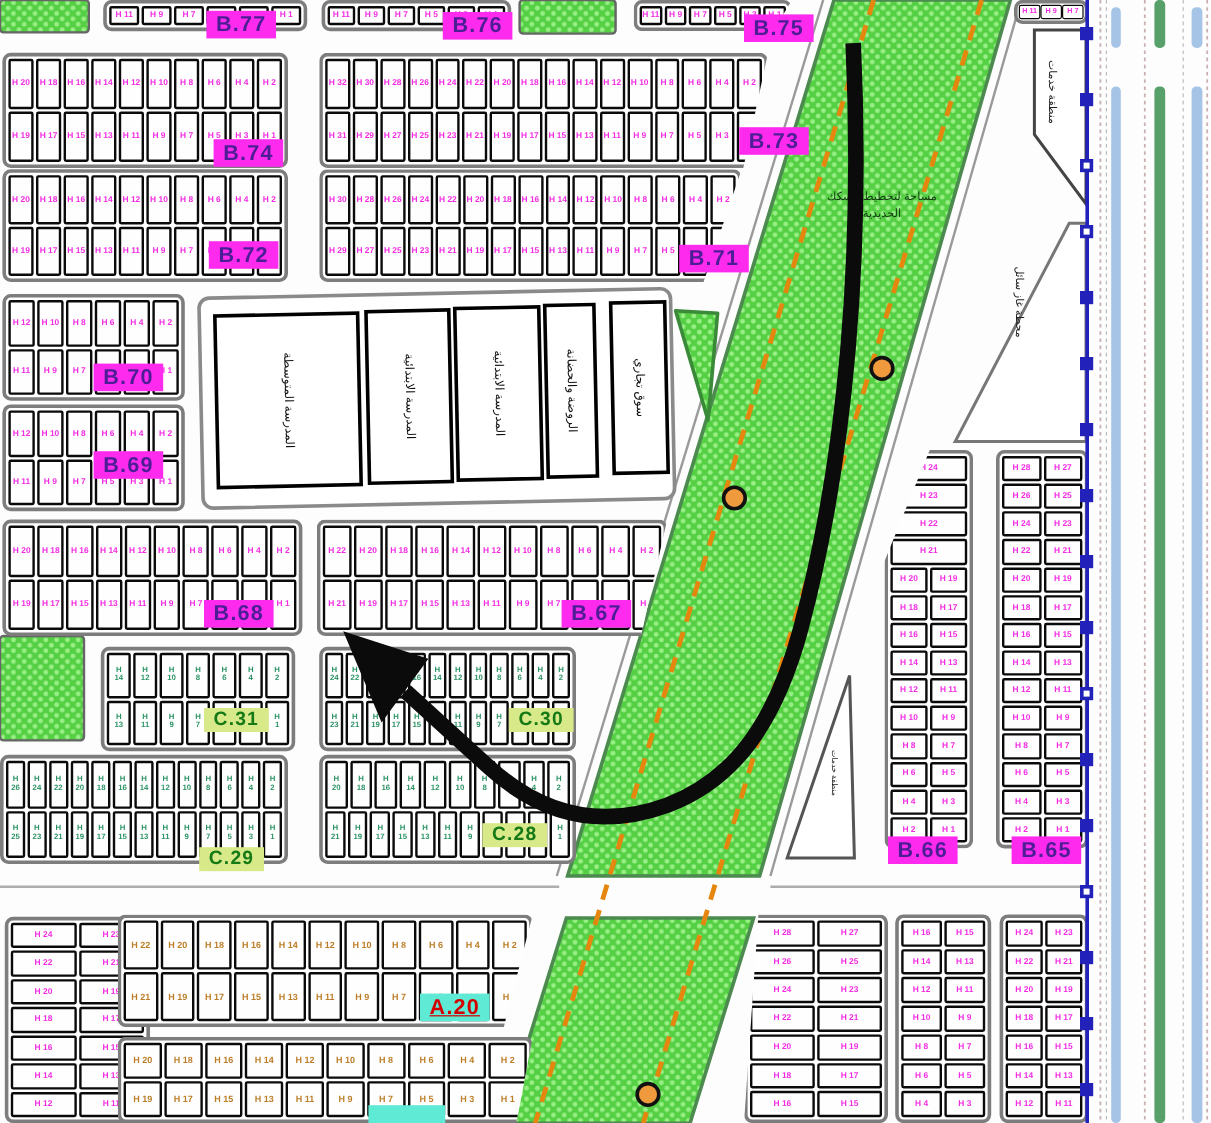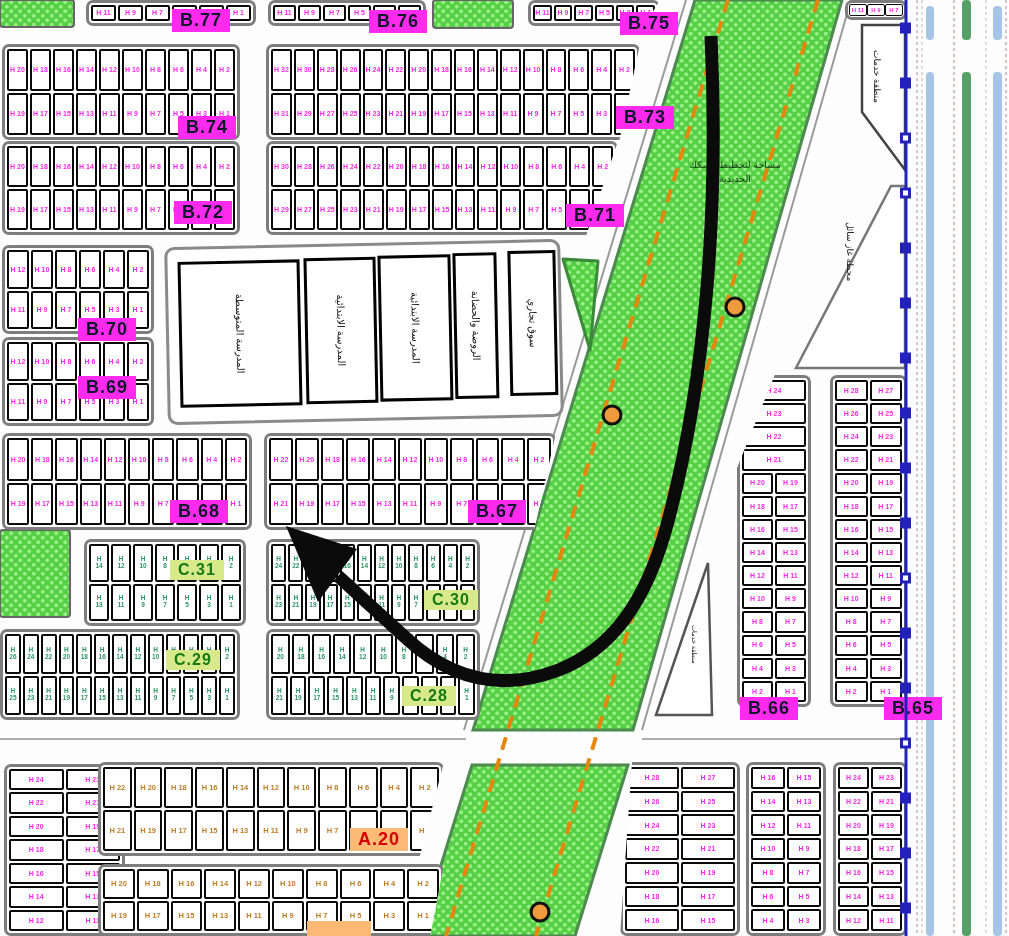--- a/index.html
+++ b/index.html
@@ -42,31 +42,31 @@
   #blk-b65{left:830px;top:375px;width:77px;height:332px}
   #blk-blv{left:4px;top:764px;width:121px;height:172px}
   #blk-a20{left:98px;top:762px;width:346px;height:94px;clip-path:polygon(0 0,100% 0,93% 100%,0 100%)}
   #blk-a19{left:98px;top:864px;width:346px;height:72px;clip-path:polygon(0 0,100% 0,96% 100%,0 100%)}
   #blk-br1{left:620px;top:762px;width:120px;height:174px;clip-path:polygon(10% 0,100% 0,100% 100%,0 100%)}
   #blk-br2{left:746px;top:762px;width:80px;height:174px}
   #blk-br3{left:833px;top:762px;width:74px;height:174px}
 
   
   .blabel{position:absolute;z-index:20;font-weight:bold;font-size:18px;padding:1px 8px;letter-spacing:1px;}
-  .lab-b{background:#fe2bee;color:#0f172a;}
+  .lab-b{background:#fe2bee;color:#4c1d95;}
   .lab-c{background:#d8e98a;color:#157a15;font-size:16px;}
-  .lab-a{background:#fdba74;color:#d40000;}
+  .lab-a{background:#5eead4;color:#d40000;text-decoration:underline;}
   .lab-partial{min-width:48px;height:14px;overflow:hidden;}
   #lab-b77{left:172px;top:9px}   #lab-b76{left:369px;top:10px}  #lab-b75{left:620px;top:12px}
   #lab-b74{left:178px;top:116px} #lab-b73{left:616px;top:106px} #lab-b72{left:174px;top:201px}
-  #lab-b71{left:566px;top:204px} #lab-b70{left:78px;top:318px}  #lab-b69{left:78px;top:376px}
+  #lab-b71{left:566px;top:204px} #lab-b70{left:78px;top:303px}  #lab-b69{left:78px;top:376px}
   #lab-b68{left:170px;top:500px} #lab-b67{left:468px;top:500px}
-  #lab-c31{left:170px;top:560px} #lab-c30{left:424px;top:590px}
-  #lab-c29{left:166px;top:650px} #lab-c28{left:402px;top:686px}
-  #lab-b66{left:740px;top:697px} #lab-b65{left:884px;top:697px}
+  #lab-c31{left:170px;top:590px} #lab-c30{left:424px;top:590px}
+  #lab-c29{left:166px;top:706px} #lab-c28{left:402px;top:686px}
+  #lab-b66{left:740px;top:697px} #lab-b65{left:843px;top:697px}
   #lab-a20{left:350px;top:828px} #lab-a19{left:307px;top:921px}
 
   
   #school{position:absolute;left:166px;top:243px;width:396px;height:178px;border:3px solid #8a8a8a;
           border-radius:10px;background:#ffffff;transform:rotate(-1.2deg);z-index:10;box-sizing:border-box;}
   .sbox{position:absolute;border:3px solid #000;background:#fff;display:flex;align-items:center;
         justify-content:center;box-sizing:border-box;}
   #sb0{left:10px;top:12px;width:122px;height:146px}
   #sb1{left:136px;top:11px;width:72px;height:146px}
   #sb2{left:210px;top:10px;width:73px;height:146px}

